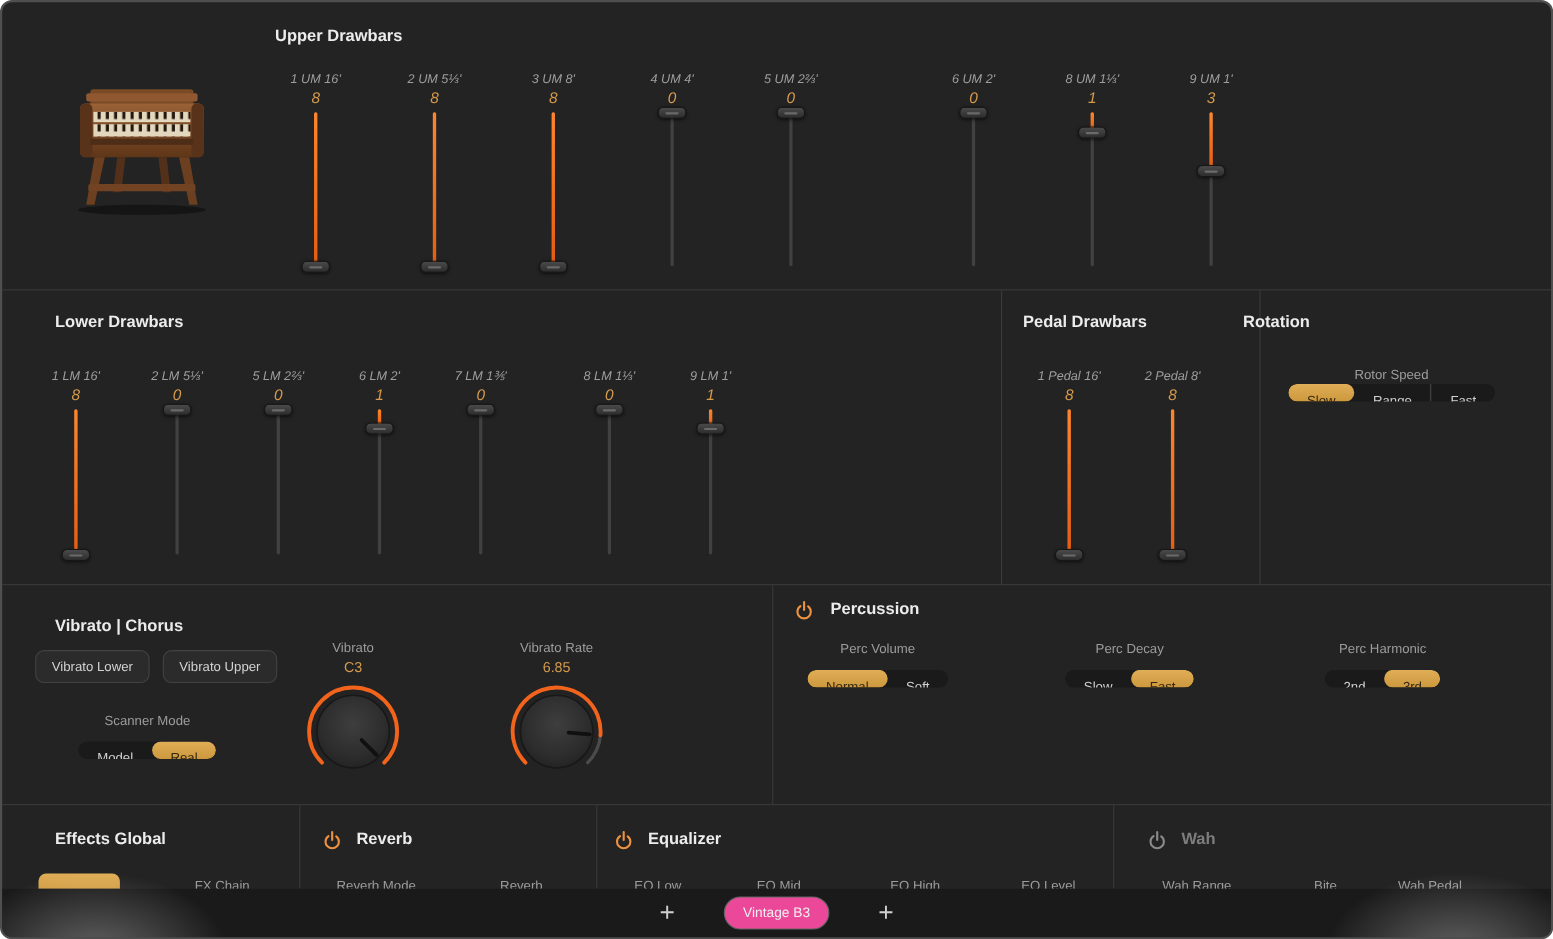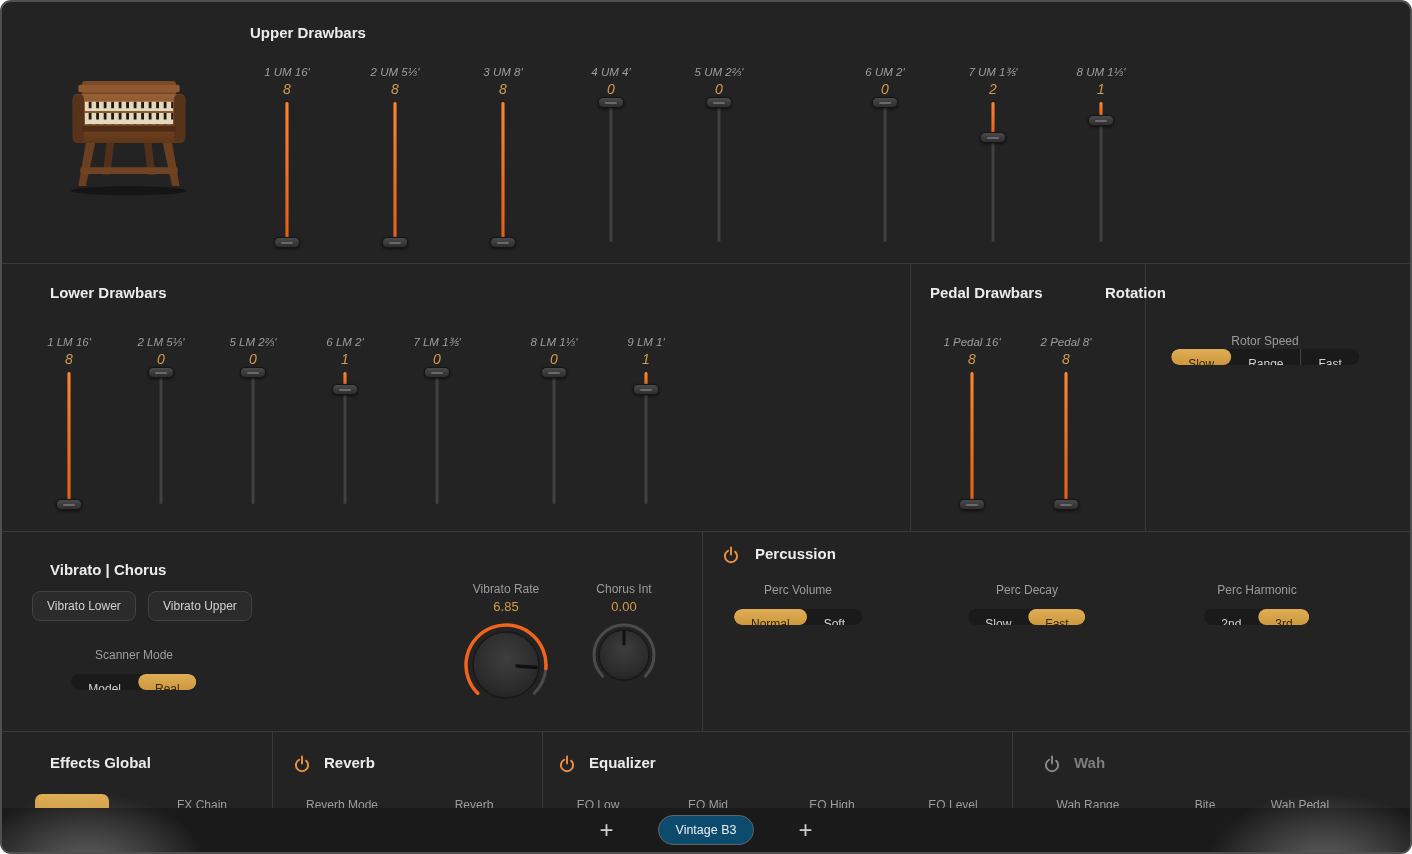--- a/index.html
+++ b/index.html
@@ -57,21 +57,21 @@
 
   .cutlabel { position:absolute; top:66px; font-size:12px; color:#9c9c9c; transform:translateX(-50%); white-space:nowrap; }
   #fx-partial-btn { position:absolute; left:33px; top:62px; width:74px; height:20px;
                     background:linear-gradient(180deg,#e0ae57,#cd983d); border-radius:7px 7px 0 0; }
 
   .glow { position:absolute; bottom:-16px; width:250px; height:78px; pointer-events:none; z-index:6;
           background:radial-gradient(ellipse at center bottom, rgba(255,255,255,.32), rgba(255,255,255,0) 68%); }
   #glow-left { left:-40px; } #glow-right { right:-40px; }
 
   .plus { font-size:24px; font-weight:300; color:#cfcfcf; line-height:1; }
-  #patch-pill { border:1px solid #646464; background:#0c4a6e; border-radius:16px; padding:7px 17px; font-size:12.5px; color:#eeeeee; }
+  #patch-pill { border:1px solid #646464; background:#ec4899; border-radius:16px; padding:7px 17px; font-size:12.5px; color:#eeeeee; }
 </style>
 </head>
 <body>
 
 <div id="window">
 
   <div class="sec" id="sec-upper">
     <div class="sec-title" style="left:248px; top:22px;">Upper Drawbars</div>
 
     <svg width="150" height="142" viewBox="0 0 160 150" style="position:absolute; left:52px; top:54px;">
@@ -156,35 +156,35 @@
         <div class="drawbar">
           <div class="db-label">6 UM 2'</div>
           <div class="db-value">0</div>
           <div class="db-slider">
             <div class="db-track"></div>
             <div class="db-fill" style="height:0%"></div>
             <div class="db-handle" style="top:calc(0% - 5px)"></div>
           </div>
         </div>
         <div class="drawbar">
-          <div class="db-label">7 UM 1⅗'</div>
-          <div class="db-value">2</div>
-          <div class="db-slider">
-            <div class="db-track"></div>
-            <div class="db-fill" style="height:25%"></div>
-            <div class="db-handle" style="top:calc(25% - 5px)"></div>
-          </div>
-        </div>
-        <div class="drawbar">
           <div class="db-label">8 UM 1⅓'</div>
           <div class="db-value">1</div>
           <div class="db-slider">
             <div class="db-track"></div>
             <div class="db-fill" style="height:12.5%"></div>
             <div class="db-handle" style="top:calc(12.5% - 5px)"></div>
+          </div>
+        </div>
+        <div class="drawbar">
+          <div class="db-label">9 UM 1'</div>
+          <div class="db-value">3</div>
+          <div class="db-slider">
+            <div class="db-track"></div>
+            <div class="db-fill" style="height:37.5%"></div>
+            <div class="db-handle" style="top:calc(37.5% - 5px)"></div>
           </div>
         </div>
       </div>
   </div>
 
   <div class="sec" id="sec-middle">
     <div class="sec-title" style="left:48px; top:20px;">Lower Drawbars</div>
     <div class="cols" id="lower-cols" style="left:27px; top:70px;">
         <div class="drawbar">
           <div class="db-label">1 LM 16'</div>
@@ -268,62 +268,62 @@
           <div class="db-value">8</div>
           <div class="db-slider">
             <div class="db-track"></div>
             <div class="db-fill" style="height:100%"></div>
             <div class="db-handle" style="top:calc(100% - 5px)"></div>
           </div>
         </div>
       </div>
 
     <div class="vdiv" style="left:1143px;"></div>
-    <div class="sec-title" style="left:1103px; top:20px;">Rotation</div>
+    <div class="sec-title" style="left:1128px; top:20px;">Rotation</div>
     <div class="ctl-label" style="left:1263px; top:70px;">Rotor Speed</div>
     <div class="segmented" style="left:1263px; top:85px;">
       <div class="seg on">Slow</div>
       <div class="seg">Range</div>
       <div class="seg">Fast</div>
     </div>
   </div>
 
   <div class="sec" id="sec-vibrato">
     <div class="sec-title" style="left:48px; top:29px;">Vibrato | Chorus</div>
 
     <div class="btn" style="left:30px; top:59px;">Vibrato Lower</div>
     <div class="btn" style="left:146px; top:59px;">Vibrato Upper</div>
 
     <div class="ctl-label" style="left:132px; top:116px;">Scanner Mode</div>
     <div class="segmented" style="left:132px; top:142px;">
       <div class="seg">Model</div>
       <div class="seg on">Real</div>
     </div>
 
+    <div class="knob-group" style="left:259px; top:50px; width:120px;">
+      <div class="knob-label">Vibrato</div>
+      <div class="knob-value">C3</div>
+      <svg class="knob-svg" width="96" height="96" viewBox="0 0 96 96">
+        <path d="M19.72 76.28 A40 40 0 1 1 76.28 76.28" fill="none" stroke="#f2641c" stroke-width="3.5" stroke-linecap="round"></path>
+        <circle cx="48" cy="48" r="33" fill="url(#knobg)" stroke="#181818" stroke-width="1.5"></circle>
+        <line x1="55.8" y1="55.8" x2="69.2" y2="69.2" stroke="#101010" stroke-width="3.5" stroke-linecap="round"></line>
+      </svg>
+    </div>
 
     <div class="knob-group" style="left:444px; top:50px; width:120px;">
       <div class="knob-label">Vibrato Rate</div>
       <div class="knob-value">6.85</div>
       <svg class="knob-svg" width="96" height="96" viewBox="0 0 96 96">
         <path d="M87.85 51.5 A40 40 0 0 1 76.28 76.28" fill="none" stroke="#4b4b4b" stroke-width="3" stroke-linecap="round"></path>
         <path d="M19.72 76.28 A40 40 0 1 1 87.85 51.5" fill="none" stroke="#f2641c" stroke-width="3.5" stroke-linecap="round"></path>
         <circle cx="48" cy="48" r="33" fill="url(#knobg)" stroke="#181818" stroke-width="1.5"></circle>
         <line x1="59" y1="49" x2="77.9" y2="50.6" stroke="#101010" stroke-width="3.5" stroke-linecap="round"></line>
       </svg>
     </div>
 
-    <div class="knob-group" style="left:572px; top:50px; width:100px;">
-      <div class="knob-label">Chorus Int</div>
-      <div class="knob-value">0.00</div>
-      <svg class="knob-svg" width="76" height="76" viewBox="0 0 76 76">
-        <path d="M16.79 59.21 A30 30 0 1 1 59.21 59.21" fill="none" stroke="#4b4b4b" stroke-width="3" stroke-linecap="round"></path>
-        <circle cx="38" cy="38" r="25" fill="url(#knobg)" stroke="#181818" stroke-width="1.5"></circle>
-        <line x1="38" y1="27" x2="38" y2="15" stroke="#101010" stroke-width="3" stroke-linecap="round"></line>
-      </svg>
-    </div>
 
     <div class="vdiv" style="left:700px;"></div>
 
     <svg class="power-btn amber" style="left:720px; top:14px;" width="18" height="18" viewBox="0 0 16 16">
       <circle cx="8" cy="9" r="5.4" fill="none" stroke="currentColor" stroke-width="1.7" stroke-dasharray="22.15 6.6 10" stroke-linecap="round"></circle>
       <line x1="8" y1="1.2" x2="8" y2="7.6" stroke="currentColor" stroke-width="1.7" stroke-linecap="round"></line>
     </svg>
     <div class="sec-title" style="left:753px; top:13px;">Percussion</div>
 
     <div class="ctl-label" style="left:796px; top:51px;">Perc Volume</div>

